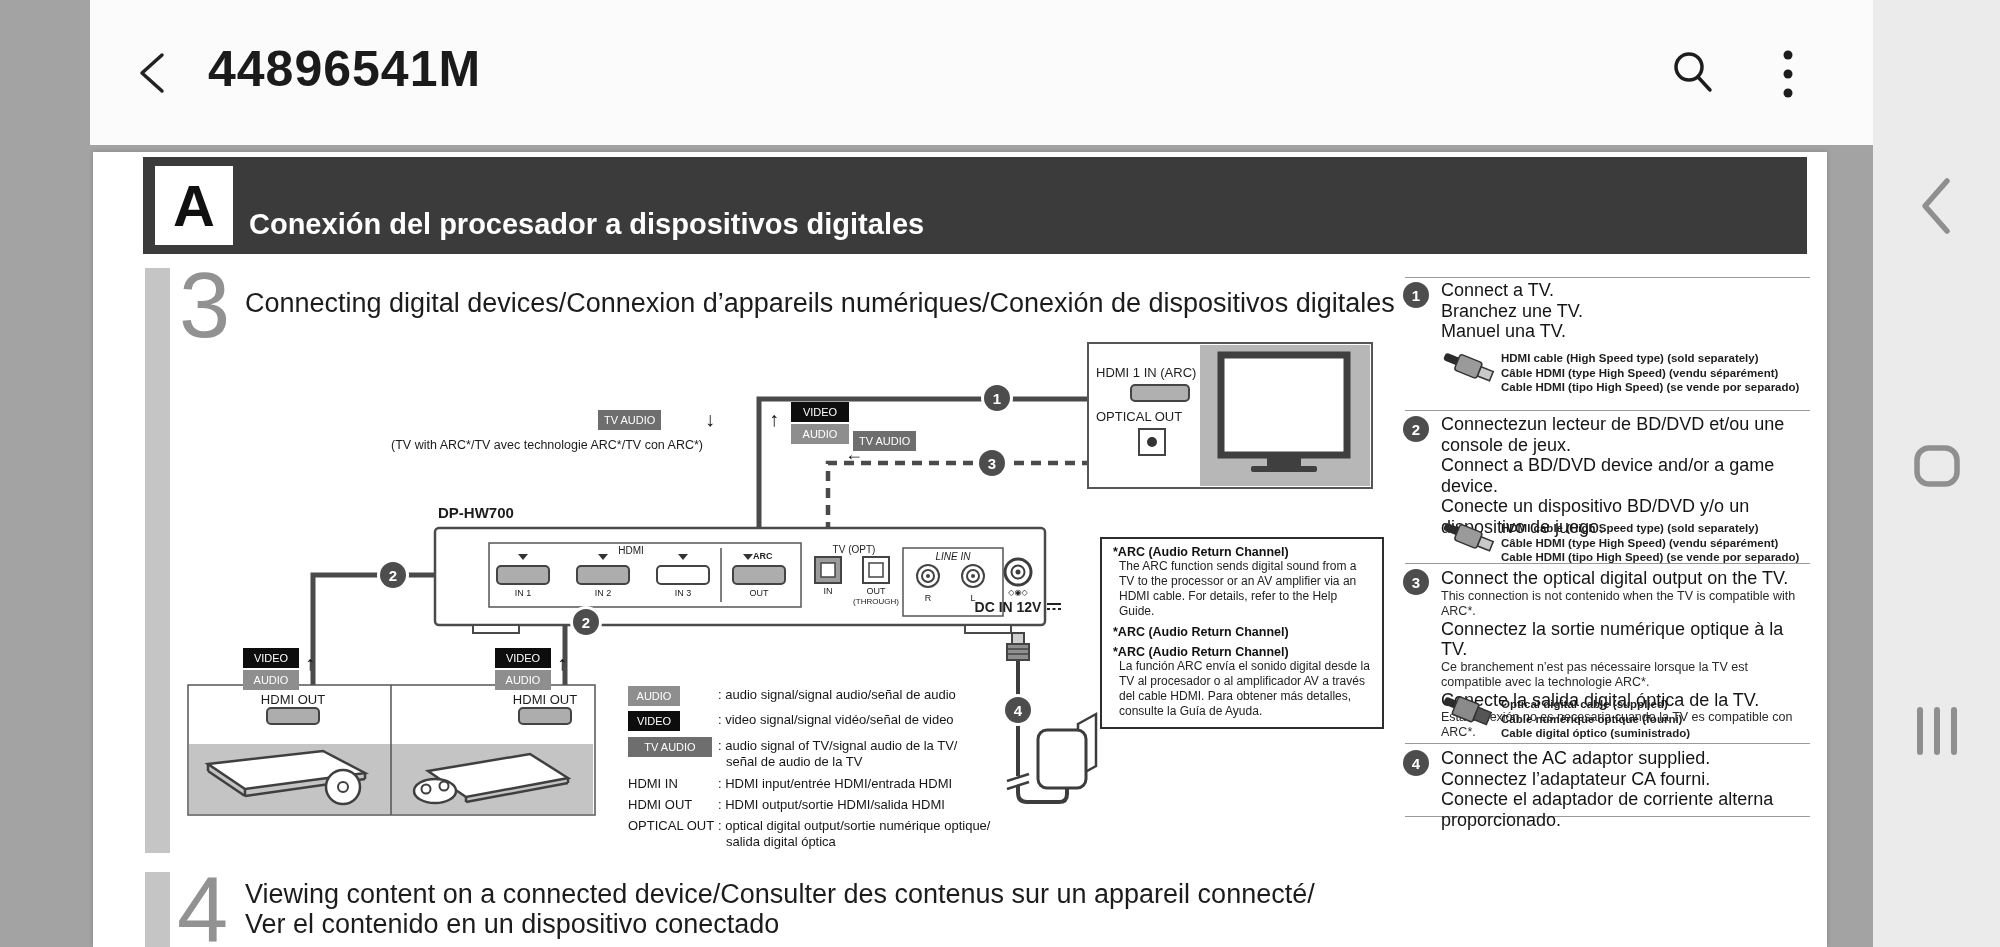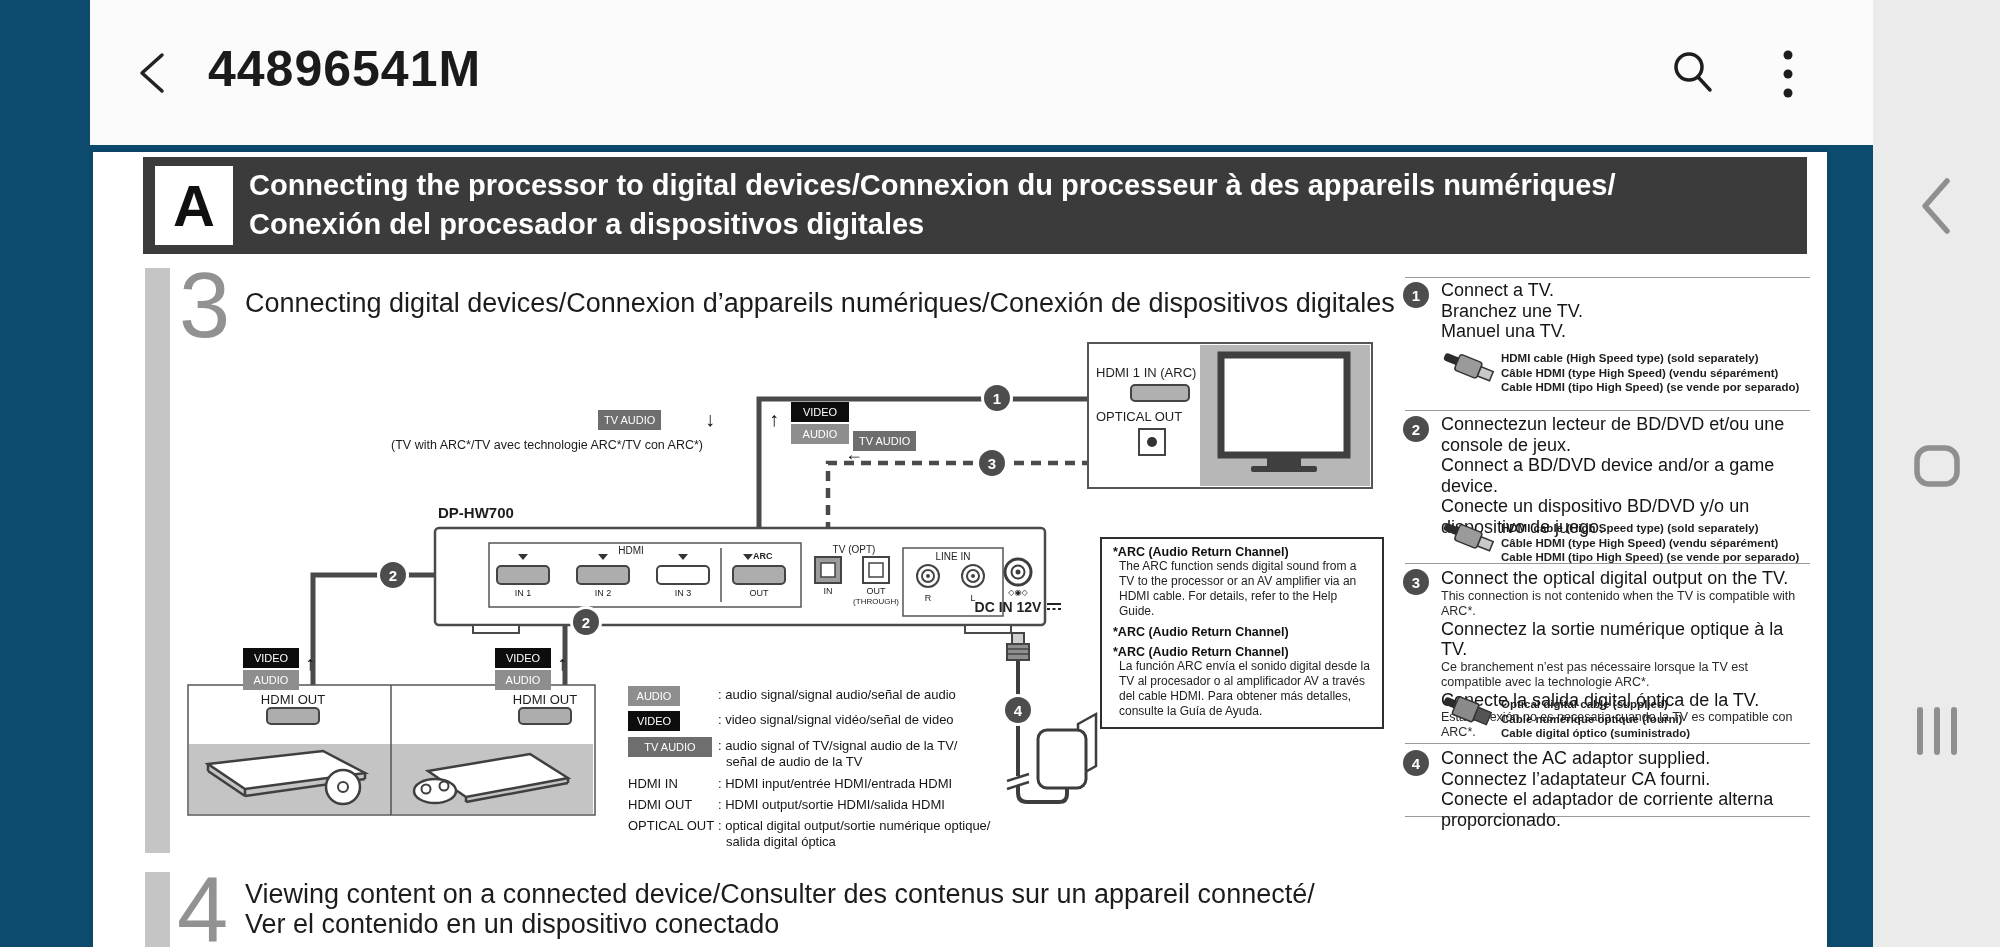--- a/index.html
+++ b/index.html
@@ -1,16 +1,16 @@
 <!DOCTYPE html>
 <html><head>
 <meta charset="utf-8">
 <style>
   html,body{margin:0;padding:0;background:#d8d8d8;}
-  .screen{position:relative;width:2000px;height:947px;background:#0c4a6e;overflow:hidden;
+  .screen{position:relative;width:2000px;height:947px;background:#a3a3a3;overflow:hidden;
           font-family:"Liberation Sans",sans-serif;-webkit-font-smoothing:antialiased;}
   .abs{position:absolute;}
   .t{position:absolute;white-space:nowrap;color:#1c1c1c;}
   .appbar{position:absolute;left:90px;top:0;width:1783px;height:145px;background:#fbfbfb;}
   .apptitle{position:absolute;left:118px;top:40px;font-size:50px;font-weight:600;color:#1b1b1b;letter-spacing:1px;}
   .navcol{position:absolute;left:1873px;top:0;width:127px;height:947px;background:#ebebeb;}
   .page{position:absolute;left:93px;top:152px;width:1734px;height:795px;background:#ffffff;
         box-shadow:0 0 5px rgba(0,0,0,.18);}
   .abar{position:absolute;left:50px;top:5px;width:1664px;height:97px;background:#3b3b3b;}
   .abox{position:absolute;left:12px;top:9px;width:78px;height:79px;background:#ffffff;
@@ -178,21 +178,20 @@
         <line x1="373" y1="650" x2="475" y2="631" stroke="#3f3f3f" stroke-width="2.5"></line>
         <line x1="475" y1="626" x2="475" y2="631" stroke="#3f3f3f" stroke-width="2.5"></line>
         <ellipse cx="342" cy="639" rx="21" ry="12" fill="#ffffff" stroke="#3f3f3f" stroke-width="2.5"></ellipse>
         <circle cx="333" cy="637" r="4.5" fill="none" stroke="#3f3f3f" stroke-width="2"></circle>
         <circle cx="351" cy="634" r="4.5" fill="none" stroke="#3f3f3f" stroke-width="2"></circle>
       </g>
     </svg>
 
     <div class="abar">
       <div class="abox">A</div>
-      <div class="aline" style="top:12px;">Connecting the processor to digital devices/Connexion du processeur à des appareils numériques/</div>
       <div class="aline" style="top:51px;">Conexión del procesador a dispositivos digitales</div>
     </div>
 
     <div class="band" style="top:116px;height:585px;"></div>
     <div class="bignum" style="left:86px;top:114px;">3</div>
     <div class="sectitle" style="left:152px;top:136px;">Connecting digital devices/Connexion d’appareils numériques/Conexión de dispositivos digitales</div>
 
     <div class="band" style="top:720px;height:75px;"></div>
     <div class="bignum" style="left:84px;top:718px;">4</div>
     <div class="sectitle" style="left:152px;top:727px;">Viewing content on a connected device/Consulter des contenus sur un appareil connecté/</div>
@@ -202,21 +201,21 @@
     <div class="glabel" style="left:396px;top:393px;width:284px;">HDMI</div>
     <div class="plabel" style="left:660px;top:399px;font-weight:bold;">ARC</div>
     <div class="plabel" style="left:404px;top:436px;width:52px;">IN 1</div>
     <div class="plabel" style="left:484px;top:436px;width:52px;">IN 2</div>
     <div class="plabel" style="left:564px;top:436px;width:52px;">IN 3</div>
     <div class="plabel" style="left:640px;top:436px;width:52px;">OUT</div>
     <div class="glabel" style="left:706px;top:392px;width:110px;">TV (OPT)</div>
     <div class="plabel" style="left:722px;top:434px;width:26px;">IN</div>
     <div class="plabel" style="left:770px;top:434px;width:26px;">OUT</div>
     <div class="plabel" style="left:748px;top:445px;width:70px;font-size:8px;">(THROUGH)</div>
-    <div class="glabel" style="left:810px;top:399px;width:100px;">LINE IN</div>
+    <div class="glabel" style="left:810px;top:399px;width:100px;font-style:italic;">LINE IN</div>
     <div class="plabel" style="left:824px;top:441px;width:22px;">R</div>
     <div class="plabel" style="left:869px;top:441px;width:22px;">L</div>
     <div class="plabel" style="left:898px;top:436px;width:54px;font-size:8px;">◇◉◇</div>
     <div class="plabel" style="left:880px;top:447px;width:70px;font-weight:bold;font-size:14px;">DC IN 12V</div>
 
     <div class="tvlabel" style="left:1003px;top:213px;">HDMI 1 IN (ARC)</div>
     <div class="tvlabel" style="left:1003px;top:257px;">OPTICAL OUT</div>
 
     <div class="badge bg-tvaudio" style="left:505px;top:258px;">TV AUDIO</div>
     <div class="arrow" style="left:612px;top:256px;">↓</div>

